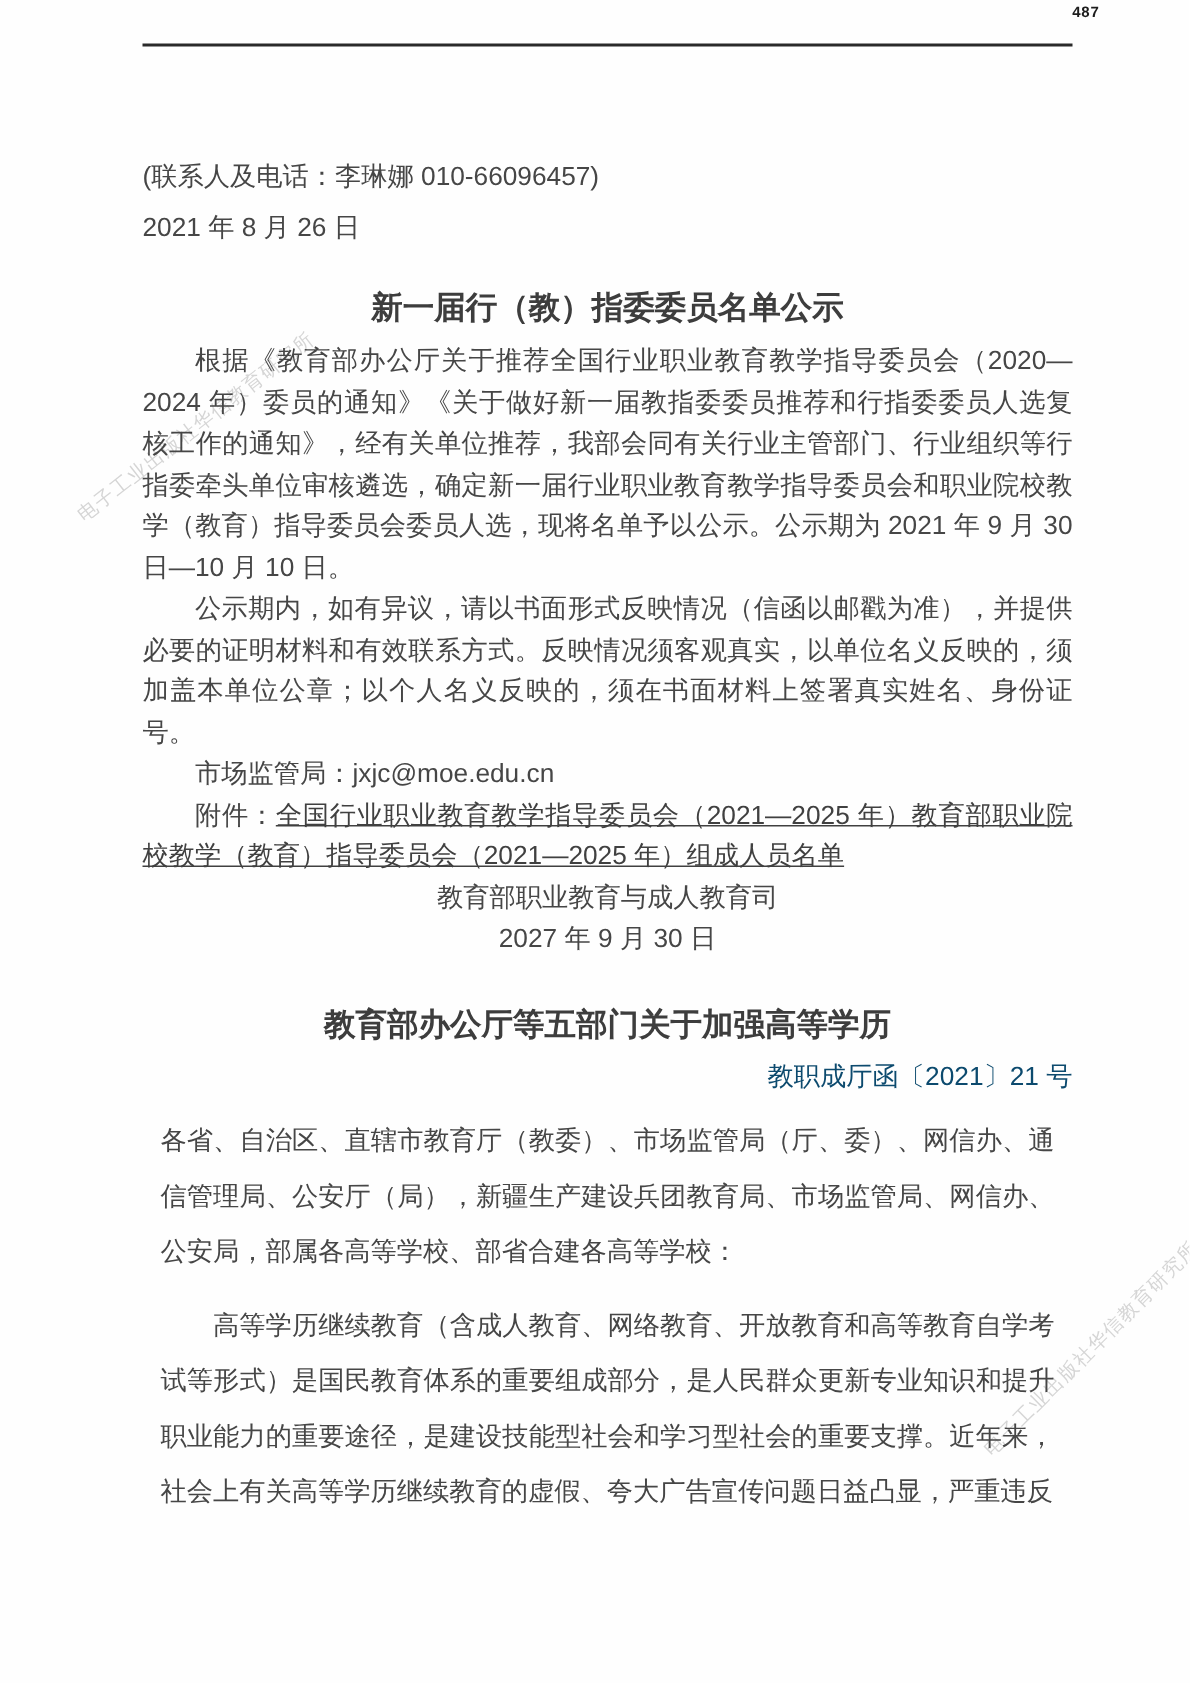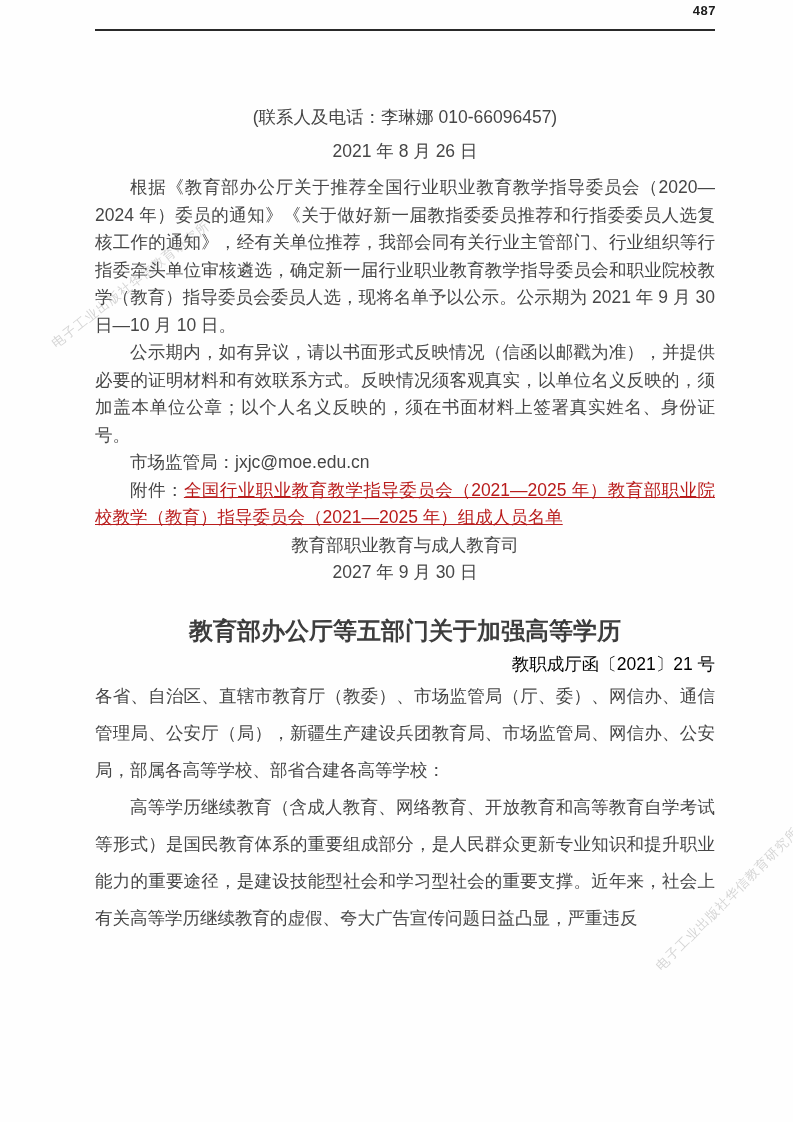--- a/index.html
+++ b/index.html
@@ -8,40 +8,40 @@
     width: 793px;
     height: 1122px;
     background: #fefefe;
     overflow: hidden;
     font-family: "Liberation Sans", sans-serif;
     color: #454545;
   }
   .page-number {
     position: absolute;
     top: 3px;
-    right: 77px;
-    font-size: 13px;
+    right: 60px;
+    font-size: 10px;
     font-weight: 700;
     color: #1c1c1c;
     letter-spacing: 0.5px;
   }
   .content {
     position: absolute;
     left: 95px;
     top: 0;
     width: 620px;
   }
   .rule {
     margin-top: 29px;
     height: 0;
     border-top: 2px solid #2a2a2a;
   }
   .head-block {
     margin-top: 69px;
-    text-align: center;
+    text-align: left;
     font-size: 17.5px;
     line-height: 34px;
     color: #464646;
   }
   .doc-title-1 {
     margin: 23px 0 0 0;
     text-align: center;
     font-size: 21px;
     font-weight: 700;
     line-height: 30px;
@@ -50,48 +50,48 @@
   .doc1-body {
     margin-top: 6px;
     font-size: 17.5px;
     line-height: 27.5px;
     text-align: justify;
     color: #464646;
   }
   .doc1-body p { margin: 0; }
   .ind { text-indent: 2em; }
   .attach-link {
-    color: #b91c1c;
+    color: #404040;
     text-decoration: underline;
     cursor: pointer;
   }
   .sign-right { text-align: center; }
   .doc-title-2 {
     margin: 25px 0 0 0;
     text-align: center;
-    font-size: 24px;
+    font-size: 21px;
     font-weight: 700;
     line-height: 37px;
     color: #3d3d3d;
   }
   .doc-number {
     margin-top: 2px;
     text-align: right;
     font-size: 17.5px;
     line-height: 26px;
-    color: #000000;
+    color: #0c4a6e;
   }
   .doc2-body {
     margin-top: 1px;
     font-size: 17.5px;
     line-height: 37px;
     text-align: justify;
     color: #464646;
   }
-  .doc2-body p { margin: 0; }
+  .doc2-body p { margin: 12px; }
   .watermark {
     position: absolute;
     font-size: 13px;
     letter-spacing: 1px;
     color: #cbcbcb;
     opacity: 0.8;
     white-space: nowrap;
     transform-origin: 0 0;
     pointer-events: none;
   }
@@ -110,20 +110,21 @@
 
   <div class="content">
 
     <div class="rule"></div>
 
     <div class="head-block">
       <div>(联系人及电话：李琳娜 010-66096457)</div>
       <div>2021 年 8 月 26 日</div>
     </div>
 
+    <h1 class="doc-title-1">新一届行（教）指委委员名单公示</h1>
 
     <div class="doc1-body">
       <p class="ind">根据《教育部办公厅关于推荐全国行业职业教育教学指导委员会（2020—2024 年）委员的通知》《关于做好新一届教指委委员推荐和行指委委员人选复核工作的通知》，经有关单位推荐，我部会同有关行业主管部门、行业组织等行指委牵头单位审核遴选，确定新一届行业职业教育教学指导委员会和职业院校教学（教育）指导委员会委员人选，现将名单予以公示。公示期为 2021 年 9 月 30 日—10 月 10 日。</p>
       <p class="ind">公示期内，如有异议，请以书面形式反映情况（信函以邮戳为准），并提供必要的证明材料和有效联系方式。反映情况须客观真实，以单位名义反映的，须加盖本单位公章；以个人名义反映的，须在书面材料上签署真实姓名、身份证号。</p>
       <p class="ind">市场监管局：jxjc@moe.edu.cn</p>
       <p class="ind"><span>附件：</span><a class="attach-link">全国行业职业教育教学指导委员会（2021—2025 年）教育部职业院校教学（教育）指导委员会（2021—2025 年）组成人员名单</a></p>
       <p class="sign-right">教育部职业教育与成人教育司</p>
       <p class="sign-right">2027 年 9 月 30 日</p>
     </div>
 

